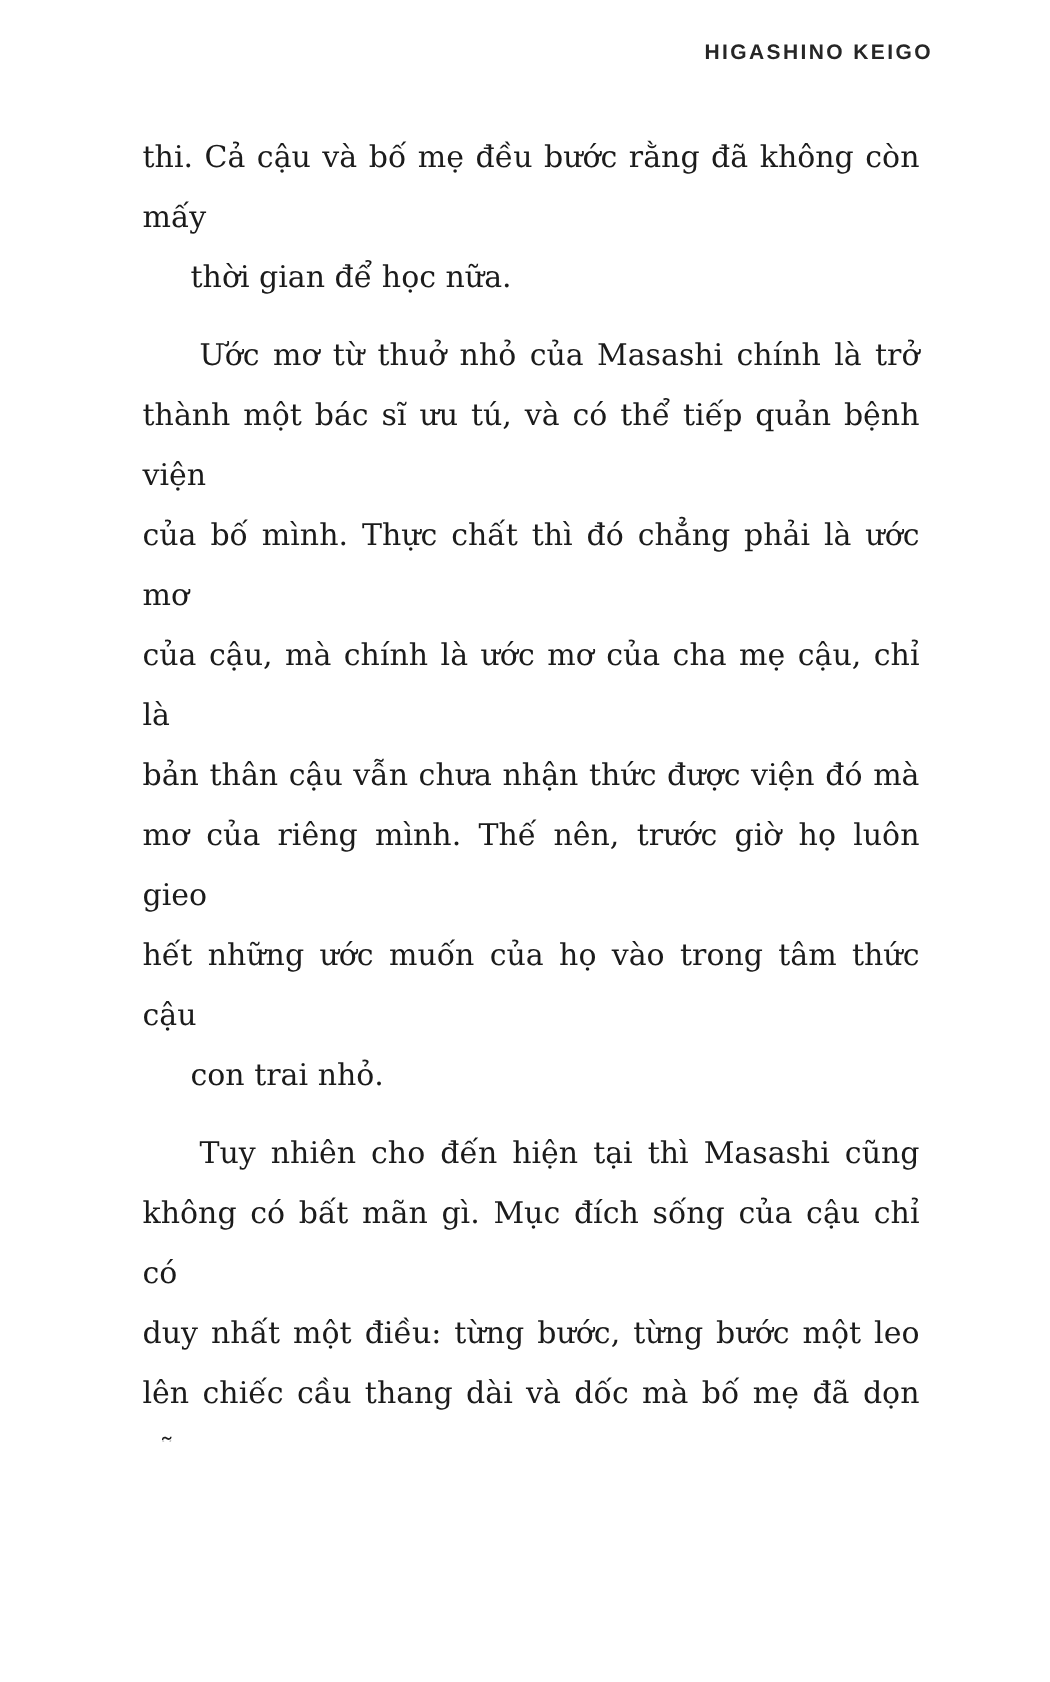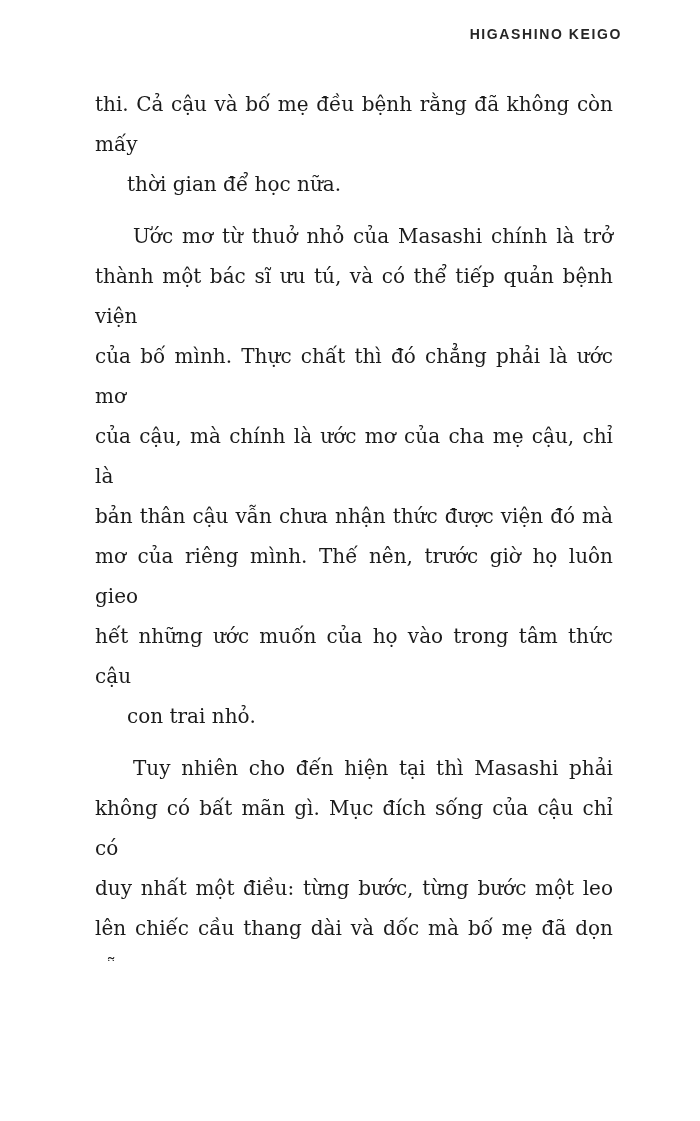--- a/index.html
+++ b/index.html
@@ -83,37 +83,37 @@
 </head>
 <body>
 
 <div class="page">
 
   <div class="running-head">HIGASHINO KEIGO</div>
 
   <div class="body-text">
 
     <div class="paragraph">
-      <div class="line">thi. Cả cậu và bố mẹ đều bệnh rằng đã không còn mấy</div>
+      <div class="line">thi. Cả cậu và bố mẹ đều bước rằng đã không còn mấy</div>
       <div class="line last-line">thời gian để học nữa.</div>
     </div>
 
     <div class="paragraph">
       <div class="line first-indent">Ước mơ từ thuở nhỏ của Masashi chính là trở</div>
       <div class="line">thành một bác sĩ ưu tú, và có thể tiếp quản bệnh viện</div>
       <div class="line">của bố mình. Thực chất thì đó chẳng phải là ước mơ</div>
       <div class="line">của cậu, mà chính là ước mơ của cha mẹ cậu, chỉ là</div>
       <div class="line">bản thân cậu vẫn chưa nhận thức được viện đó mà</div>
       <div class="line">mơ của riêng mình. Thế nên, trước giờ họ luôn gieo</div>
       <div class="line">hết những ước muốn của họ vào trong tâm thức cậu</div>
       <div class="line last-line">con trai nhỏ.</div>
     </div>
 
     <div class="paragraph">
-      <div class="line first-indent">Tuy nhiên cho đến hiện tại thì Masashi phải</div>
+      <div class="line first-indent">Tuy nhiên cho đến hiện tại thì Masashi cũng</div>
       <div class="line">không có bất mãn gì. Mục đích sống của cậu chỉ có</div>
       <div class="line">duy nhất một điều: từng bước, từng bước một leo</div>
       <div class="line">lên chiếc cầu thang dài và dốc mà bố mẹ đã dọn sẵn</div>
       <div class="line">cho cậu. Chuyện này cũng có điểm hay của riêng</div>
       <div class="line">nó, và khi mọi chuyện cứ thế tiến triển tốt đẹp, cậu</div>
 
     </div>
 
   </div>
 

